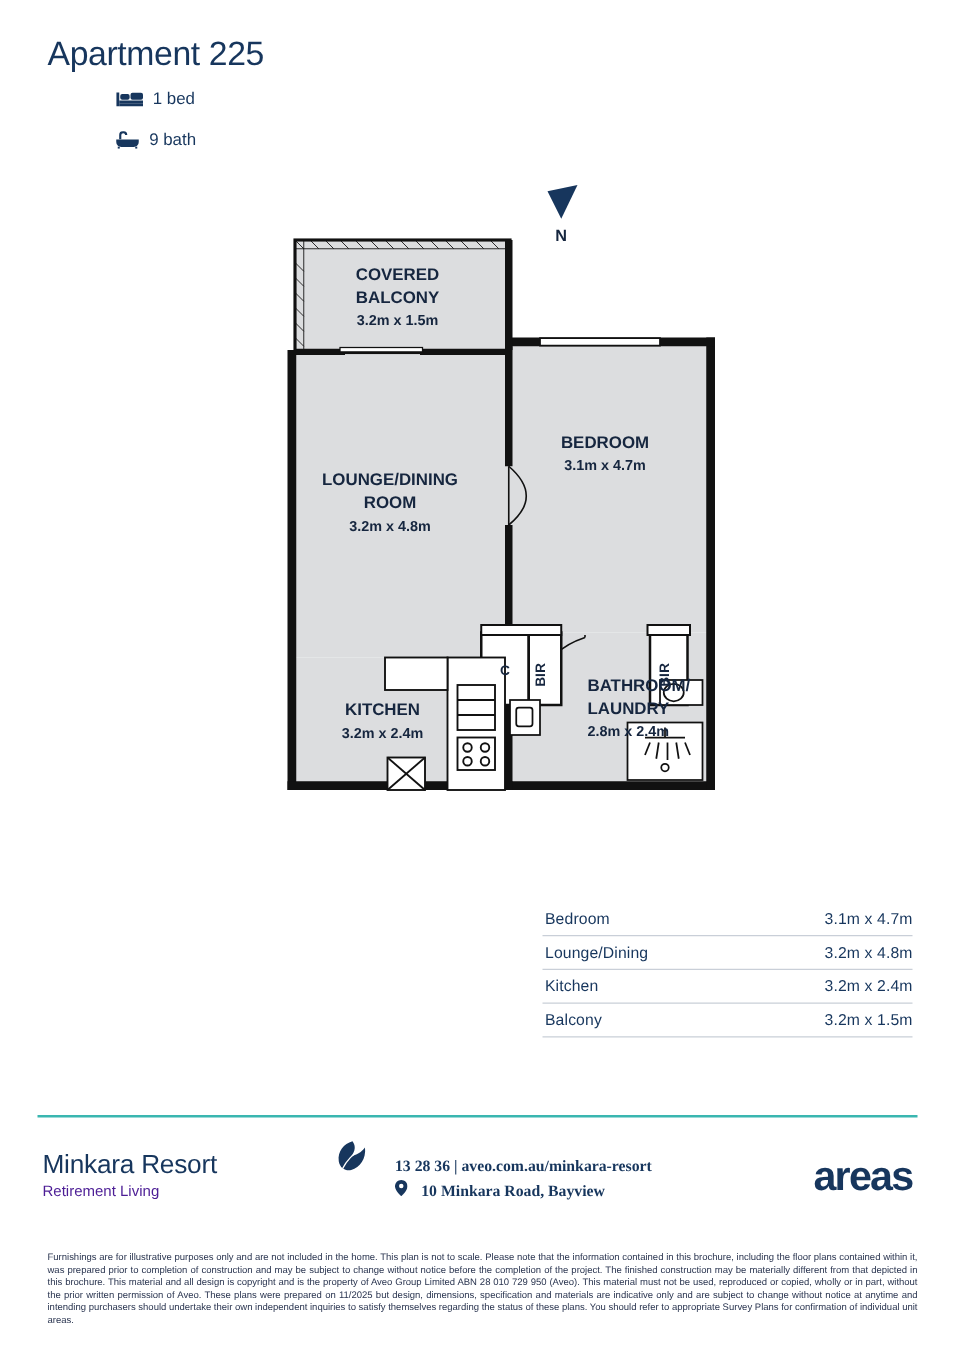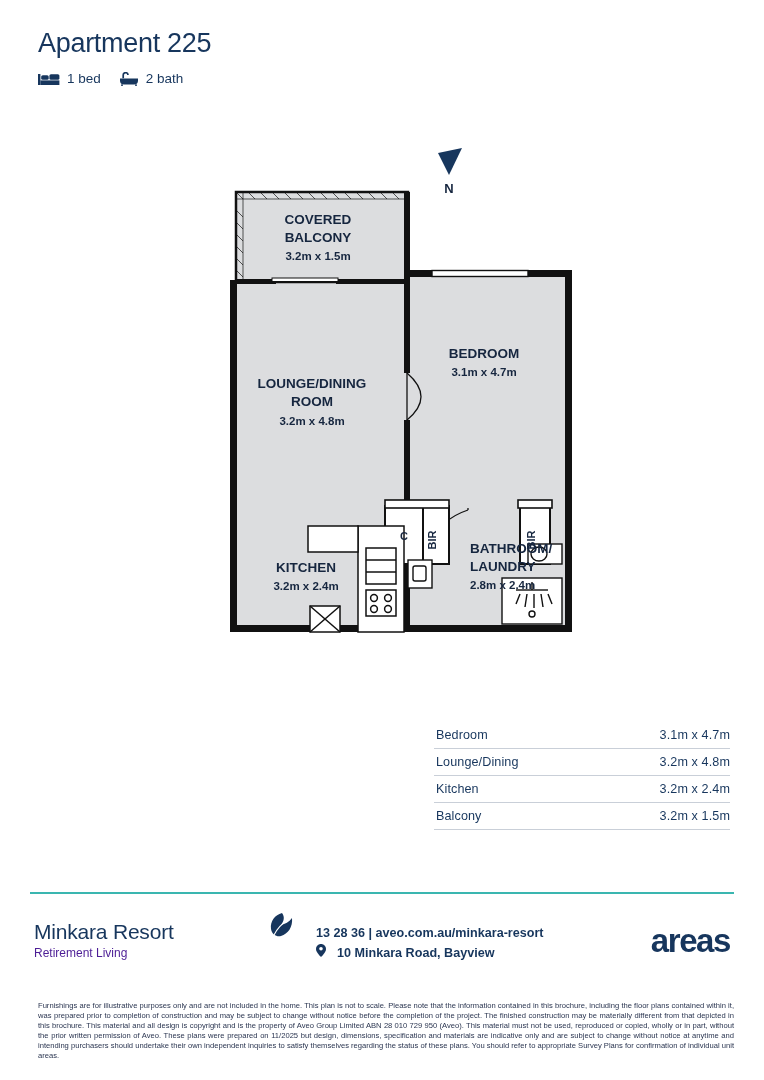--- a/index.html
+++ b/index.html
@@ -23,20 +23,21 @@
     color: #17365d;
     margin: 0;
   }
   .specs {
     display: flex;
     align-items: center;
     gap: 18px;
     margin-top: 12px;
     font-size: 13.5px;
     color: #17365d;
+    flex-direction: column;
   }
   .spec { display: flex; align-items: center; gap: 7px; }
   .spec svg { display: block; }
 
   
   .plan {
     position: absolute;
     left: 0; top: 120px;
     width: 764px; height: 580px;
   }
@@ -93,20 +94,21 @@
     margin-top: 2px;
   }
   .leaf { position: absolute; left: 238px; top: 6px; }
   .contact {
     position: absolute;
     left: 286px; top: 18px;
     font-size: 12.6px;
     color: #17365d;
     font-weight: bold;
     line-height: 1.55;
+    font-family: Liberation Serif, serif;
   }
   .contact .line2 { display: flex; align-items: center; gap: 11px; }
   .aveo-logo {
     position: absolute;
     right: 4px; top: 16px;
     font-size: 33px;
     font-weight: bold;
     color: #17365d;
     letter-spacing: -1.4px;
   }
@@ -144,21 +146,21 @@
     </div>
     <div class="spec">
       <span>
         <svg width="20" height="14" viewBox="0 0 20 14">
           <path d="M1 6.5 H19 V8.6 A4 4 0 0 1 15 12.6 H5 A4 4 0 0 1 1 8.6 Z" fill="#17365d"></path>
           <rect x="2.2" y="12.3" width="1.6" height="1.7" fill="#17365d"></rect>
           <rect x="16.2" y="12.3" width="1.6" height="1.7" fill="#17365d"></rect>
           <path d="M4.2 6.3 V3.2 A2.4 2.4 0 0 1 9 3.0" stroke="#17365d" stroke-width="1.7" fill="none"></path>
         </svg>
       </span>
-      <span>2 bath</span>
+      <span>9 bath</span>
     </div>
   </div>
 </div>
 
 <div class="plan">
   <svg width="764" height="580" viewBox="0 0 764 580">
 
     <g>
       <path d="M438 33 L462 28 L449 55 Z" fill="#17365d"></path>
       <text x="449" y="73" class="fp-label" font-size="13" text-anchor="middle" fill="#17365d">N</text>

